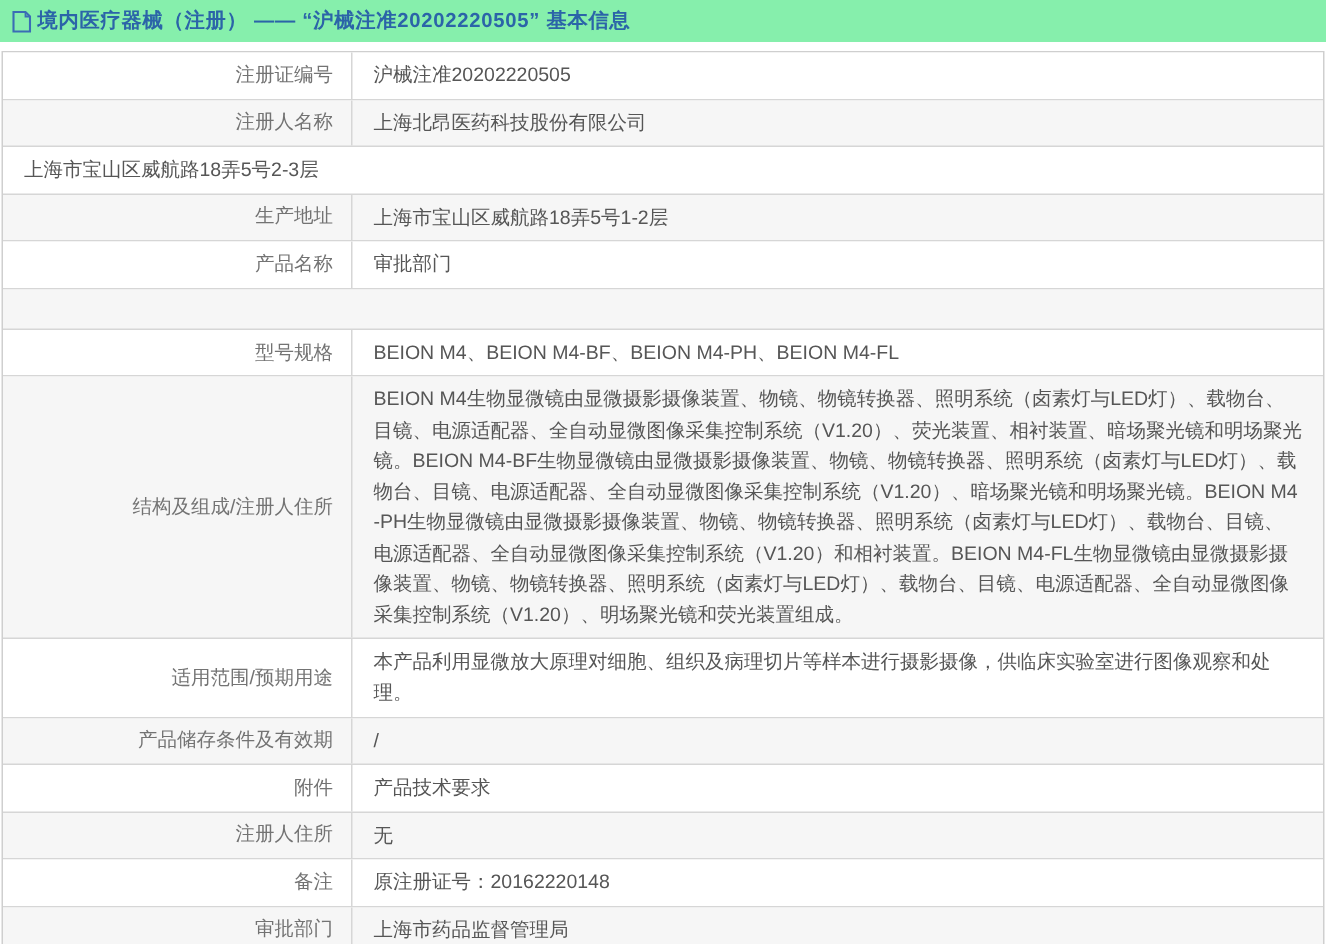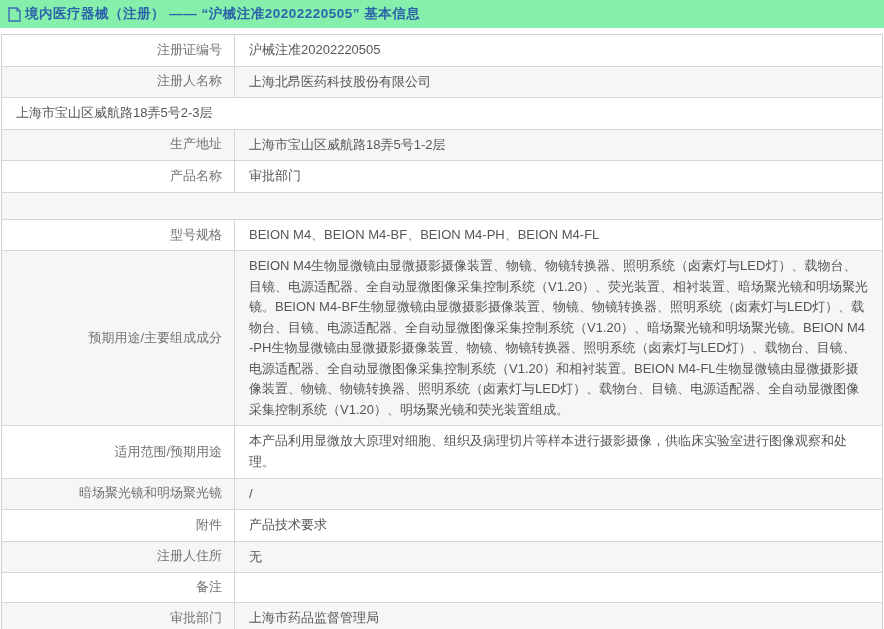--- a/index.html
+++ b/index.html
@@ -134,37 +134,37 @@
       <div class="row">
         <div class="label-cell">
           <span>型号规格</span>
         </div>
         <div class="value-cell">
           <div class="inner">BEION M4、BEION M4-BF、BEION M4-PH、BEION M4-FL</div>
         </div>
       </div>
       <div class="row alt">
         <div class="label-cell">
-          <span>预期用途/主要组成成分</span>
+          <span>结构及组成/注册人住所</span>
         </div>
         <div class="value-cell">
           <div class="inner">BEION M4生物显微镜由显微摄影摄像装置、物镜、物镜转换器、照明系统（卤素灯与LED灯）、载物台、目镜、电源适配器、全自动显微图像采集控制系统（V1.20）、荧光装置、相衬装置、暗场聚光镜和明场聚光镜。BEION M4-BF生物显微镜由显微摄影摄像装置、物镜、物镜转换器、照明系统（卤素灯与LED灯）、载物台、目镜、电源适配器、全自动显微图像采集控制系统（V1.20）、暗场聚光镜和明场聚光镜。BEION M4-PH生物显微镜由显微摄影摄像装置、物镜、物镜转换器、照明系统（卤素灯与LED灯）、载物台、目镜、电源适配器、全自动显微图像采集控制系统（V1.20）和相衬装置。BEION M4-FL生物显微镜由显微摄影摄像装置、物镜、物镜转换器、照明系统（卤素灯与LED灯）、载物台、目镜、电源适配器、全自动显微图像采集控制系统（V1.20）、明场聚光镜和荧光装置组成。</div>
         </div>
       </div>
       <div class="row">
         <div class="label-cell">
           <span>适用范围/预期用途</span>
         </div>
         <div class="value-cell">
           <div class="inner">本产品利用显微放大原理对细胞、组织及病理切片等样本进行摄影摄像，供临床实验室进行图像观察和处理。</div>
         </div>
       </div>
       <div class="row alt">
         <div class="label-cell">
-          <span>暗场聚光镜和明场聚光镜</span>
+          <span>产品储存条件及有效期</span>
         </div>
         <div class="value-cell">
           <div class="inner">/</div>
         </div>
       </div>
       <div class="row">
         <div class="label-cell">
           <span>附件</span>
         </div>
         <div class="value-cell">
@@ -176,20 +176,23 @@
           <span>注册人住所</span>
         </div>
         <div class="value-cell">
           <div class="inner">无</div>
         </div>
       </div>
       <div class="row">
         <div class="label-cell">
           <span>备注</span>
         </div>
+        <div class="value-cell">
+          <div class="inner">原注册证号：20162220148</div>
+        </div>
       </div>
       <div class="row alt">
         <div class="label-cell">
           <span>审批部门</span>
         </div>
         <div class="value-cell">
           <div class="inner">上海市药品监督管理局</div>
         </div>
       </div>
     </div>

